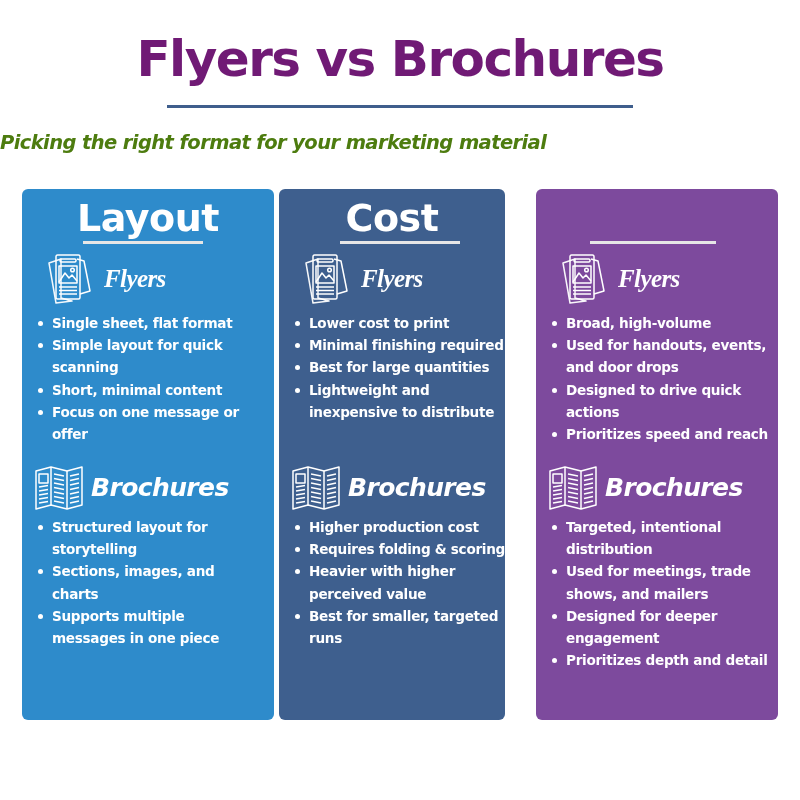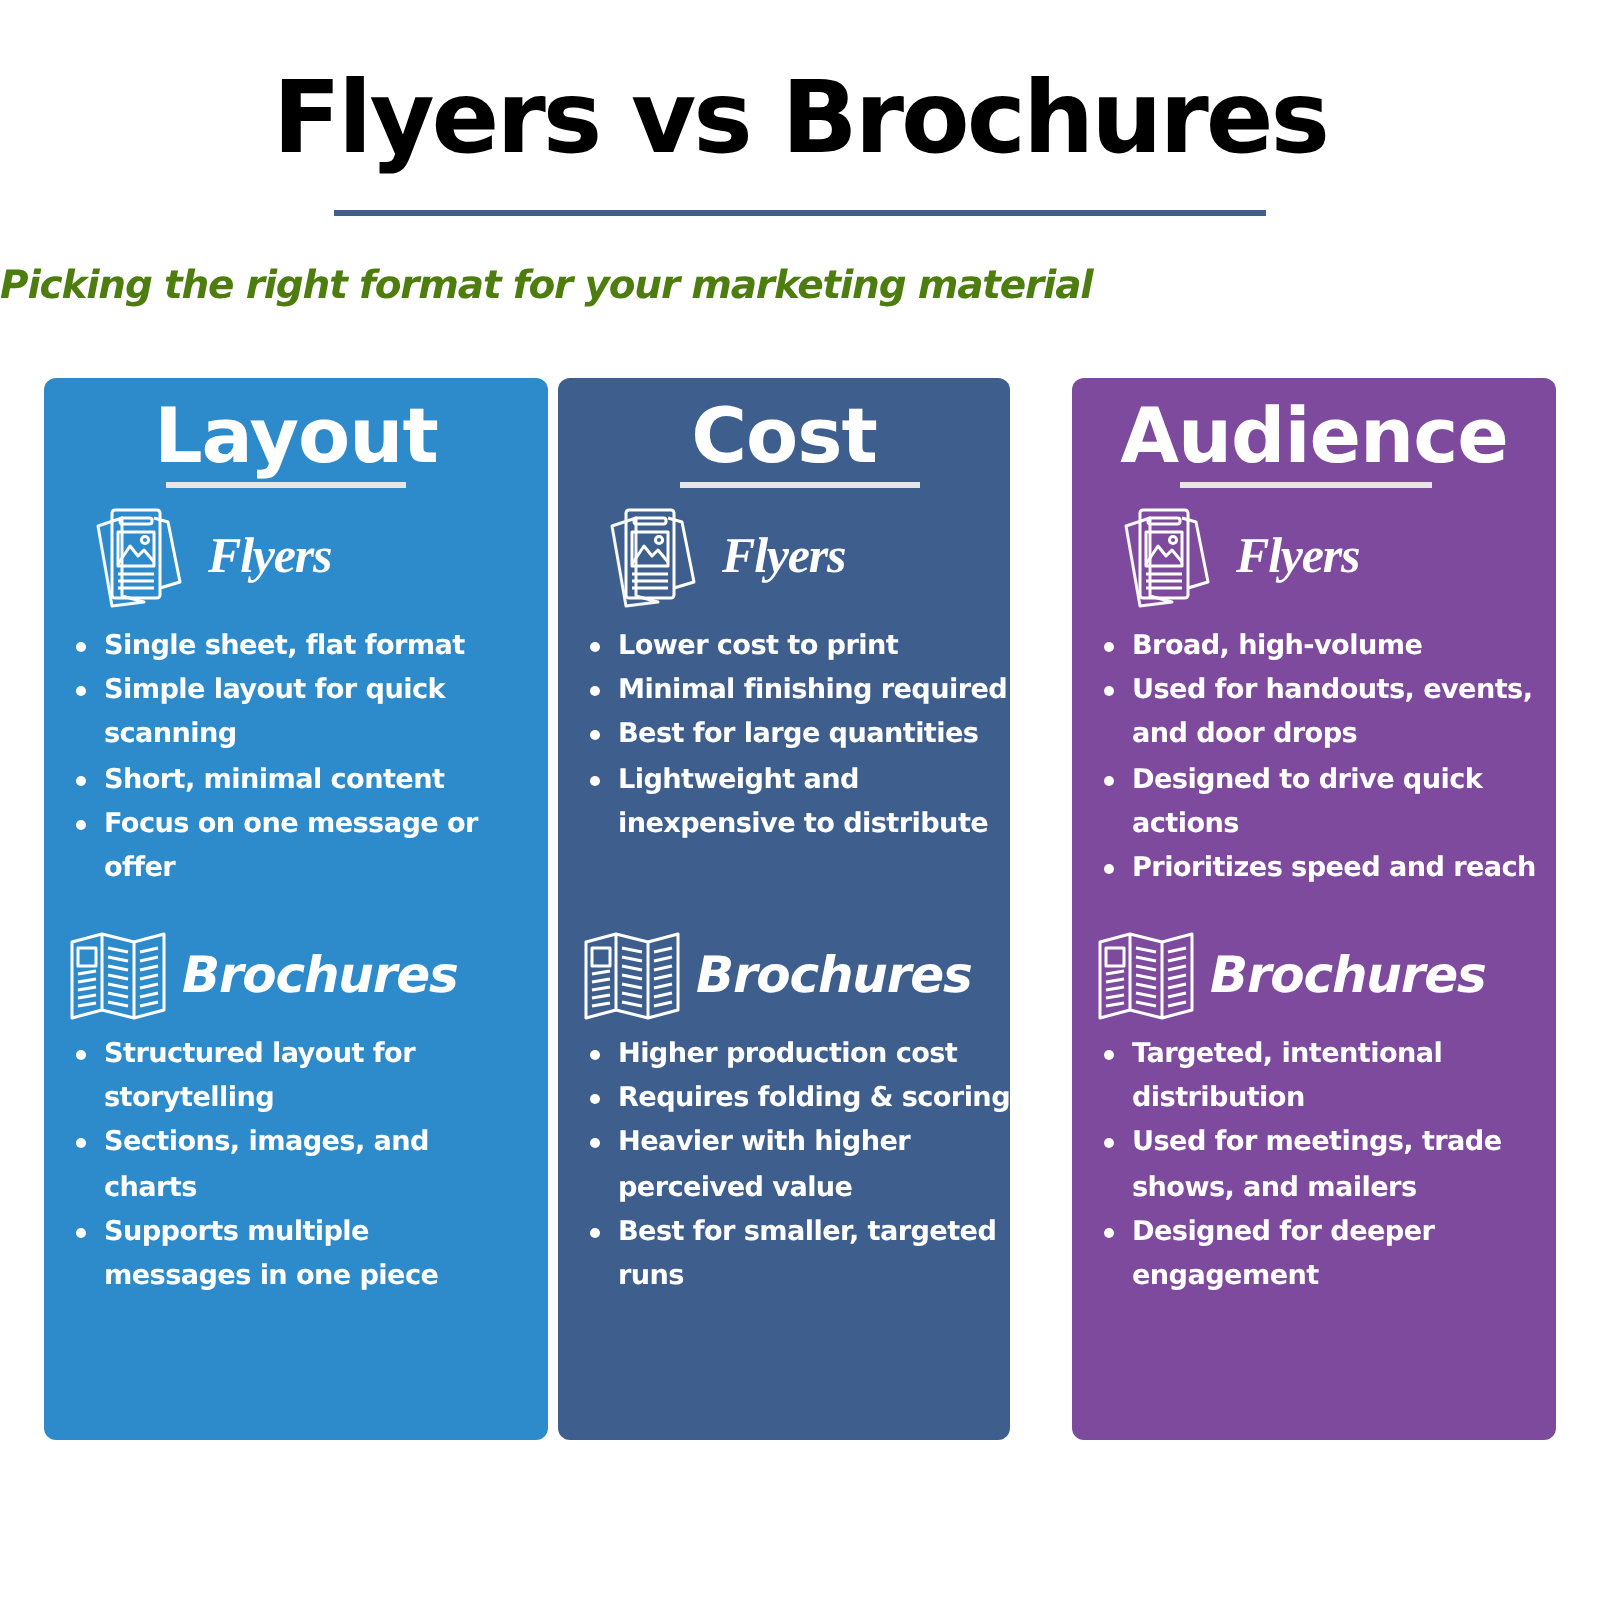--- a/index.html
+++ b/index.html
@@ -2,21 +2,21 @@
 <html><head>
 <meta charset="utf-8">
 <style>
   * { box-sizing: border-box; margin: 0; padding: 0; }
   html, body { width: 800px; height: 800px; background: #ffffff; overflow: hidden; }
   body { position: relative; font-family: "DejaVu Sans", sans-serif; color: #000; }
 
   .title {
     position: absolute; left: 0; top: 28px; width: 800px;
     text-align: center; font-weight: bold; font-size: 50px;
-    letter-spacing: -1.5px; line-height: 62px; color: #000000;
+    letter-spacing: -1.5px; line-height: 62px; color: #701a75;
   }
   .title-rule {
     position: absolute; left: 167px; top: 105px; width: 466px; height: 3px;
     background: #3f5e8c;
   }
   .subtitle {
     position: absolute; left: 0; top: 130px; width: 800px; text-align: left;
     font-style: italic; font-weight: bold; font-size: 19.5px; letter-spacing: -0.6px;
     color: #4d7c0f; line-height: 26px;
   }
@@ -202,21 +202,20 @@
   </div>
   <ul class="bullets brochures-list">
     <li>Higher production cost</li>
     <li>Requires folding &amp; scoring</li>
     <li>Heavier with higher perceived value</li>
     <li>Best for smaller, targeted runs</li>
   </ul>
 </div>
 
 <div class="card audience">
-  <div class="card-title">Audience</div>
   <div class="card-rule"></div>
 
   <div class="section-head flyers-head">
     <span class="icon">
       <svg viewBox="0 0 48 52" width="48" height="52" fill="none" stroke="#fff" stroke-width="1.5" stroke-linejoin="round">
         <path d="M5 10 L17 6 L17 45 L28 48 L12 50 Z" opacity="0.95"></path>
         <path d="M33 6 L40 8 L46 38 L36 41"></path>
         <rect x="12" y="2" width="24" height="44" rx="1.5"></rect>
         <rect x="16" y="6" width="16" height="3" rx="1.2"></rect>
         <rect x="15" y="13" width="18" height="17"></rect>
@@ -263,14 +262,15 @@
         <line x1="36" y1="33.5" x2="45" y2="31.5"></line>
         <line x1="36" y1="38" x2="45" y2="36"></line>
       </svg>
     </span>
     <span class="label">Brochures</span>
   </div>
   <ul class="bullets brochures-list">
     <li>Targeted, intentional distribution</li>
     <li>Used for meetings, trade shows, and mailers</li>
     <li>Designed for deeper engagement</li>
+    <li>Prioritizes depth and detail</li>
   </ul>
 </div>
 
 </body></html>

